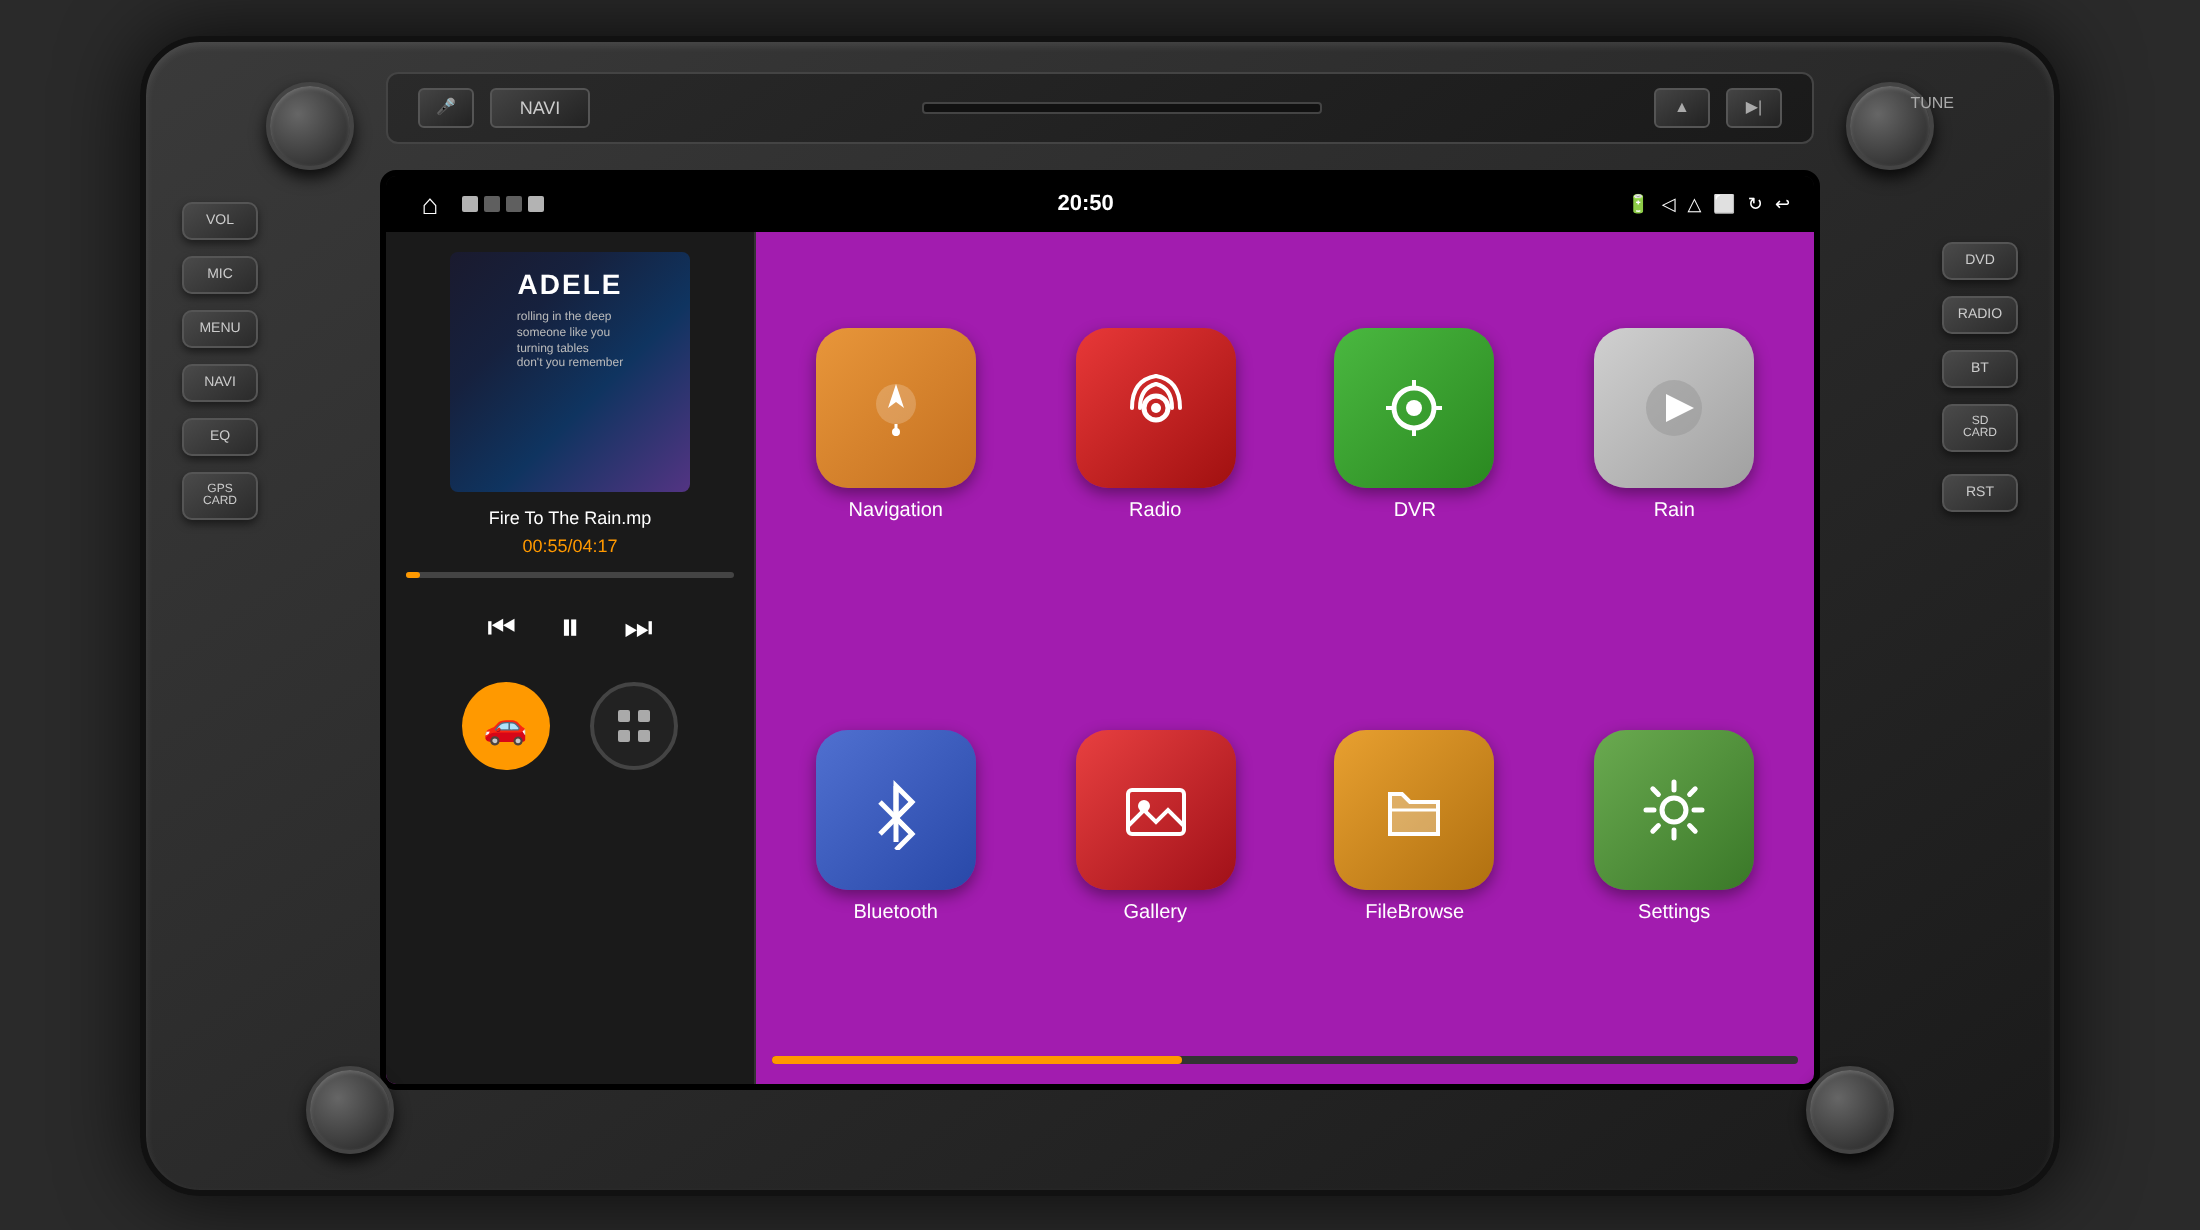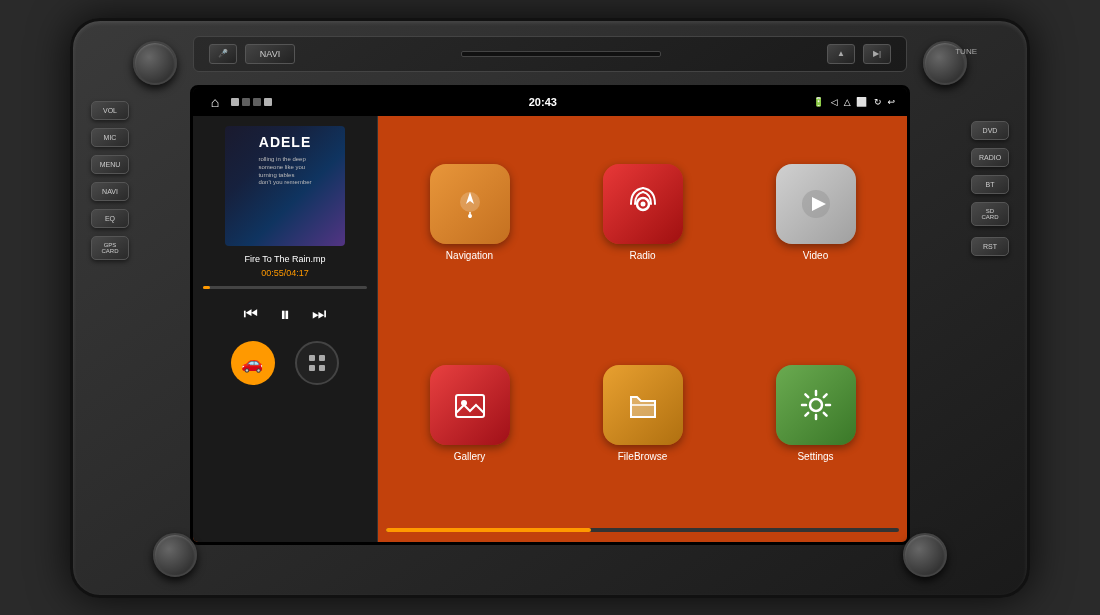--- a/index.html
+++ b/index.html
@@ -155,21 +155,21 @@
       align-items: center;
       gap: 6px;
       color: #fff;
       font-size: 10px;
     }
 
     
     .screen-content {
       width: 100%;
       height: calc(100% - 28px);
-      background: #c2410c;
+      background: #a21caf;
       display: flex;
     }
 
     
     .left-panel {
       width: 185px;
       background: #1a1a1a;
       padding: 10px;
       display: flex;
       flex-direction: column;
@@ -405,21 +405,21 @@
     <div class="status-bar">
       <div class="status-left">
         <button class="home-btn">⌂</button>
         <div style="display:flex;gap:3px;align-items:center;">
           <div class="status-dot"></div>
           <div class="status-dot" style="background:#888;"></div>
           <div class="status-dot" style="background:#888;"></div>
           <div class="status-dot"></div>
         </div>
       </div>
-      <div class="status-center">20:43</div>
+      <div class="status-center">20:50</div>
       <div class="status-right">
         <span style="font-size:9px;">🔋</span>
         <span style="font-size:9px;">◁</span>
         <span style="font-size:9px;">△</span>
         <span style="font-size:9px;">⬜</span>
         <span style="font-size:9px;">↻</span>
         <span style="font-size:9px;">↩</span>
       </div>
     </div>
 
@@ -482,37 +482,62 @@
                 <path d="M12 20 Q12 10 20 8" fill="none" stroke="white" stroke-width="2" stroke-linecap="round"></path>
                 <path d="M28 20 Q28 10 20 8" fill="none" stroke="white" stroke-width="2" stroke-linecap="round"></path>
                 <path d="M8 20 Q8 6 20 4" fill="none" stroke="white" stroke-width="2" stroke-linecap="round"></path>
                 <path d="M32 20 Q32 6 20 4" fill="none" stroke="white" stroke-width="2" stroke-linecap="round"></path>
                 <circle cx="20" cy="20" r="2.5" fill="white"></circle>
               </svg>
             </div>
             <span class="app-label">Radio</span>
           </div>
 
+          <div class="app-item">
+            <div class="app-icon app-dvr">
+              <svg width="40" height="40" viewBox="0 0 40 40">
+                <circle cx="20" cy="20" r="10" fill="none" stroke="white" stroke-width="2.5"></circle>
+                <circle cx="20" cy="20" r="4" fill="white"></circle>
+                <path d="M20 6 L20 10" stroke="white" stroke-width="2"></path>
+                <path d="M20 30 L20 34" stroke="white" stroke-width="2"></path>
+                <path d="M6 20 L10 20" stroke="white" stroke-width="2"></path>
+                <path d="M30 20 L34 20" stroke="white" stroke-width="2"></path>
+              </svg>
+            </div>
+            <span class="app-label">DVR</span>
+          </div>
 
 
           <div class="app-item">
             <div class="app-icon app-video">
               <svg width="40" height="40" viewBox="0 0 40 40">
                 <circle cx="20" cy="20" r="14" fill="rgba(150,150,150,0.5)"></circle>
                 <polygon points="16,13 30,20 16,27" fill="white"></polygon>
               </svg>
             </div>
-            <span class="app-label">Video</span>
+            <span class="app-label">Rain</span>
           </div>
 
         </div>
 
         <div class="app-row">
 
 
+          <div class="app-item">
+            <div class="app-icon app-bluetooth">
+              <svg width="40" height="40" viewBox="0 0 40 40">
+                <path d="M20 8 L28 16 L20 24 L20 8 Z" fill="none" stroke="white" stroke-width="2.5"></path>
+                <path d="M20 24 L28 32 L20 40" fill="none" stroke="white" stroke-width="2.5"></path>
+                <path d="M12 16 L28 32" stroke="white" stroke-width="2.5"></path>
+                <path d="M12 32 L28 16" stroke="white" stroke-width="2.5"></path>
+                <line x1="20" y1="8" x2="20" y2="36" stroke="white" stroke-width="2.5"></line>
+              </svg>
+            </div>
+            <span class="app-label">Bluetooth</span>
+          </div>
 
           <div class="app-item">
             <div class="app-icon app-gallery">
               <svg width="40" height="40" viewBox="0 0 40 40">
                 <rect x="6" y="10" width="28" height="22" rx="2" fill="none" stroke="white" stroke-width="2"></rect>
                 <circle cx="14" cy="18" r="3" fill="white"></circle>
                 <path d="M6 28 L14 20 L20 26 L26 20 L34 28" fill="none" stroke="white" stroke-width="2"></path>
               </svg>
             </div>
             <span class="app-label">Gallery</span>

